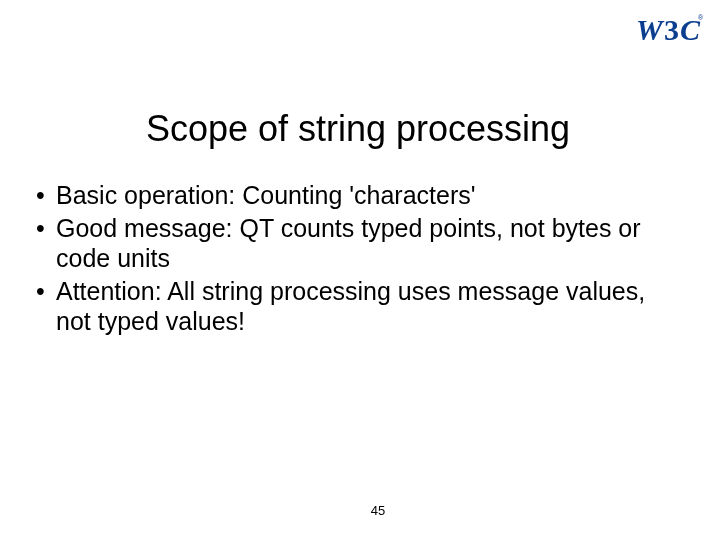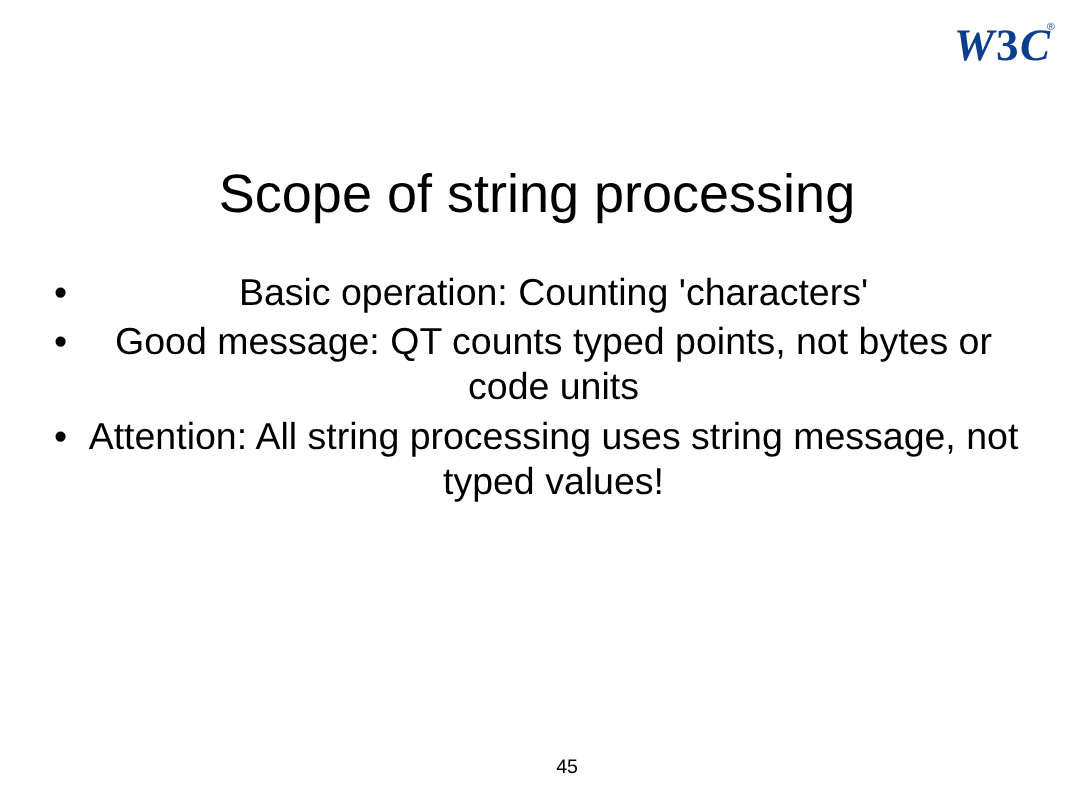--- a/index.html
+++ b/index.html
@@ -31,21 +31,20 @@
     text-align: center;
     font-size: 36px;
     font-weight: 400;
     letter-spacing: 0px;
   }
   .content {
     position: absolute;
     top: 180px;
     left: 30px;
     right: 38px;
-    text-align: center;
   }
   .content ul {
     list-style: none;
   }
   .content li {
     font-size: 25px;
     line-height: 1.22;
     margin-bottom: 2px;
     padding-left: 26px;
     position: relative;
@@ -80,19 +79,19 @@
       <text x="62" y="8" font-family="Arial" font-size="7" fill="#0b3e8f">®</text>
     </svg>
   </div>
 
   <h1 class="title">Scope of string processing</h1>
 
   <div class="content">
     <ul>
       <li>Basic operation: Counting 'characters'</li>
       <li>Good message: QT counts typed points, not bytes or code units</li>
-      <li>Attention: All string processing uses string message, not typed values!</li>
+      <li>Attention: All string processing uses message values, not typed values!</li>
     </ul>
   </div>
 
   <div class="page-number">45</div>
 
 </div>
 
 </body></html>

